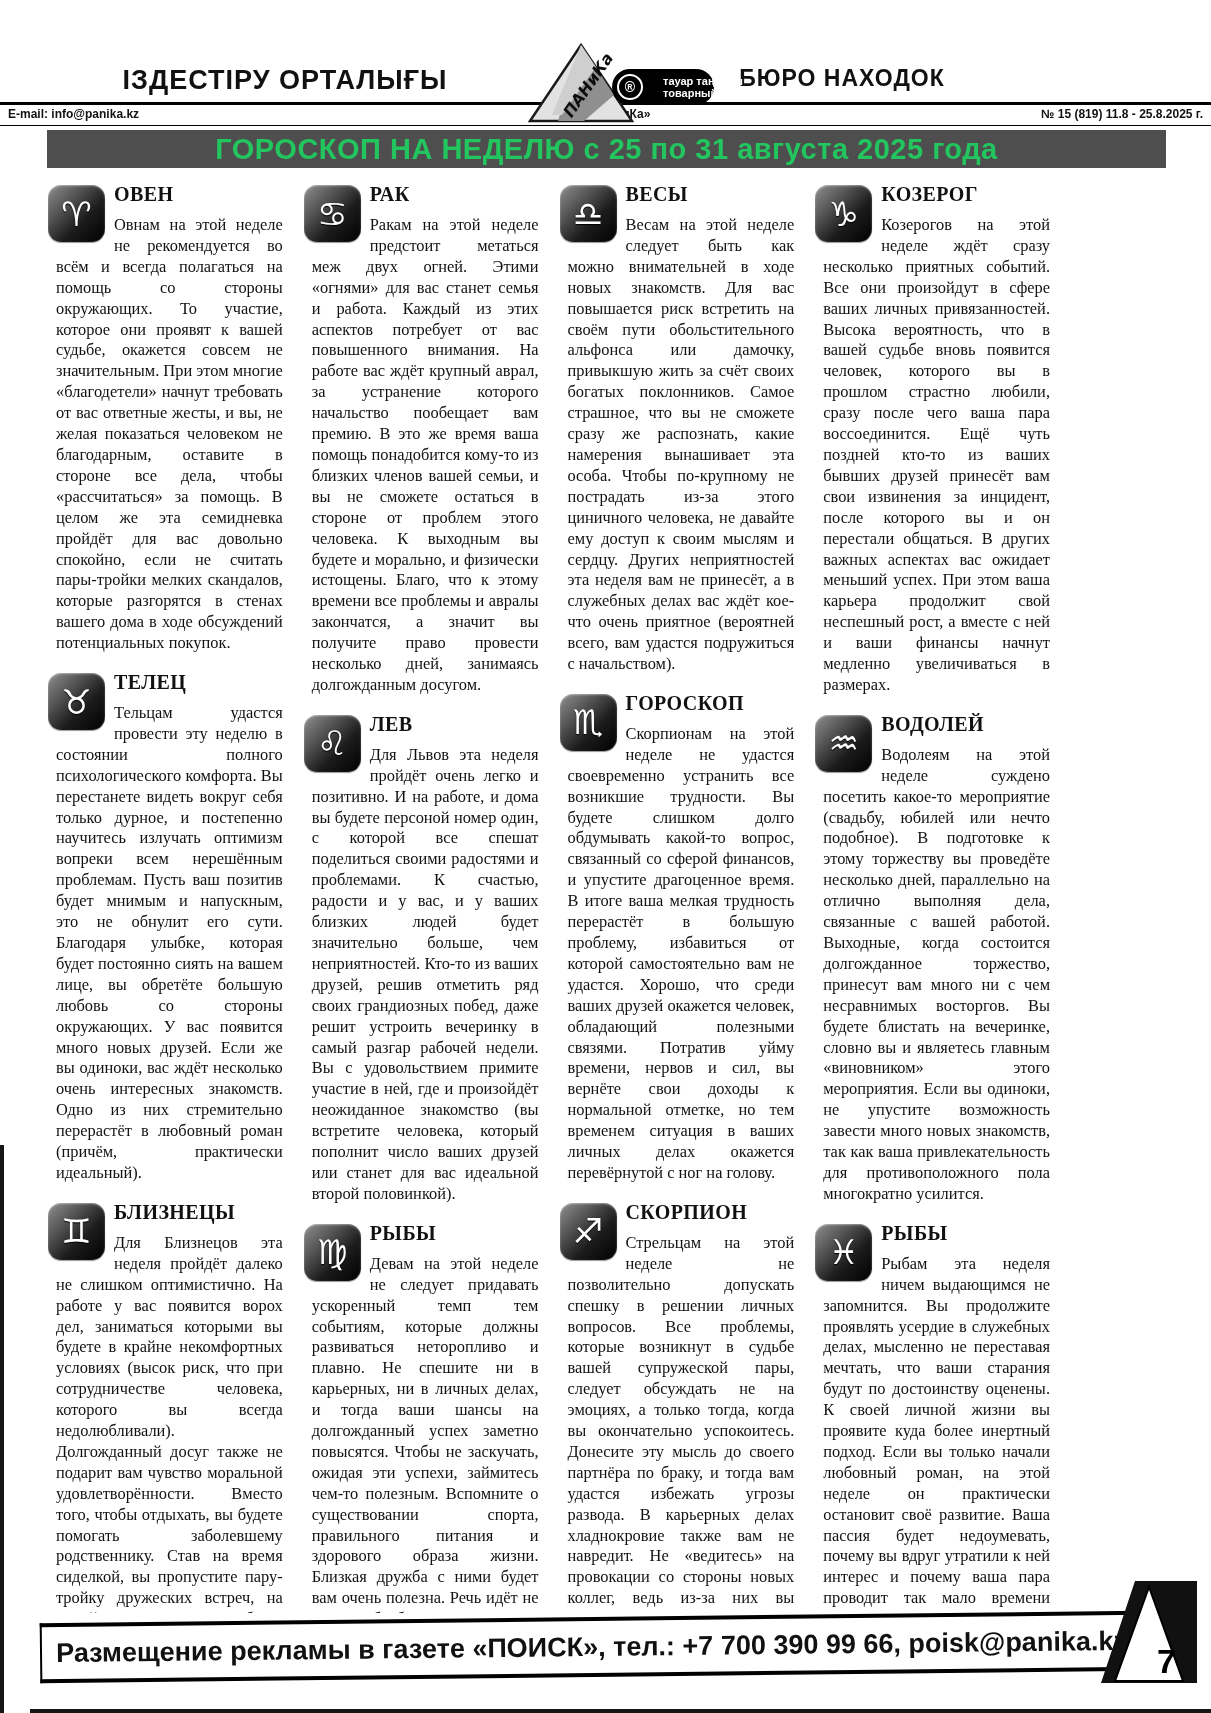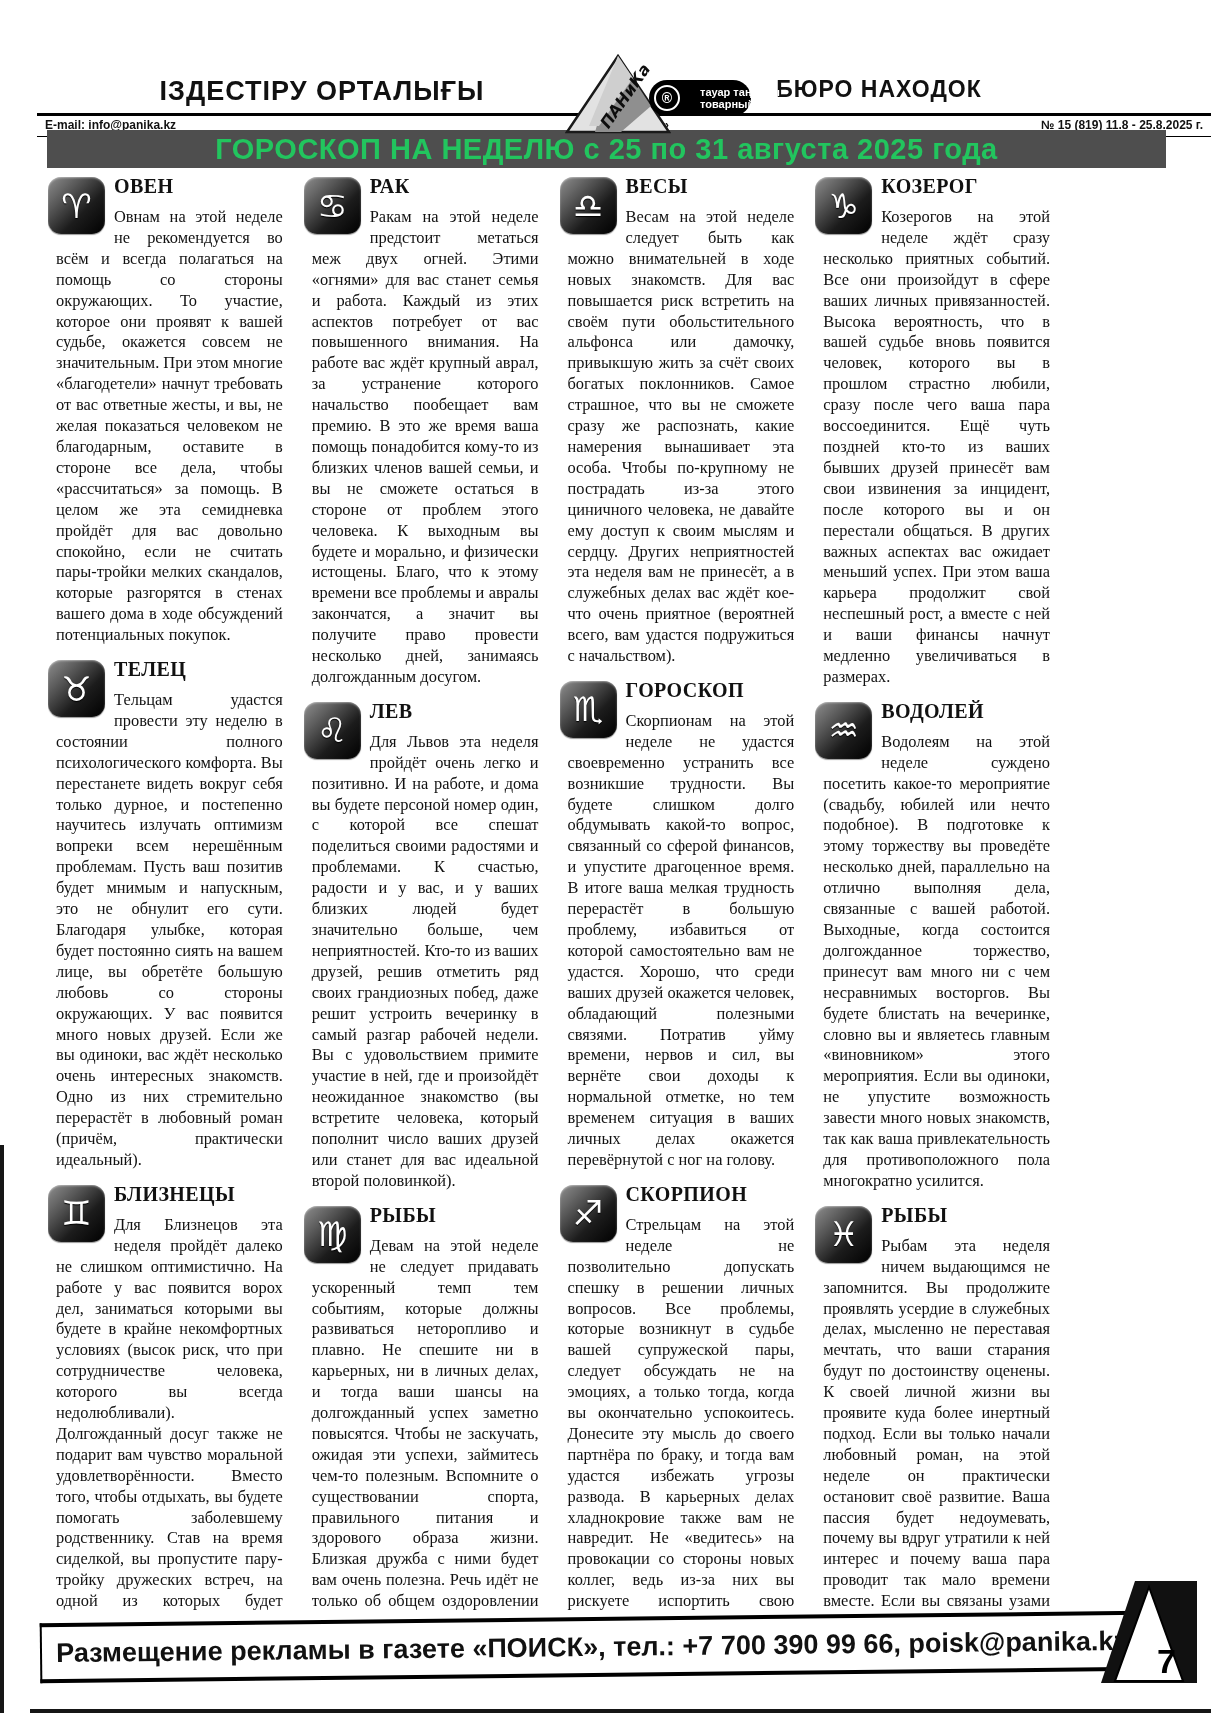--- a/index.html
+++ b/index.html
@@ -1,19 +1,19 @@
 <!DOCTYPE html>
 <html lang="ru"><head>
 <meta charset="utf-8">
 <style>
   html,body{margin:0;padding:0;background:#fff;}
   .page{position:relative;width:1211px;height:1713px;background:#fff;overflow:hidden;
         font-family:"Liberation Serif",serif;color:#111;}
   
-  .header{position:absolute;top:12px;left:0;right:0;height:128px;margin-left:37px;}
+  .header{position:absolute;top:1px;left:0;right:0;height:128px;}
   .h-left{position:absolute;top:64px;left:60px;width:450px;text-align:center;
           font-family:"Liberation Sans",sans-serif;font-weight:bold;font-size:27px;letter-spacing:1px;}
   .h-right{position:absolute;top:64px;left:702px;width:280px;text-align:center;
           font-family:"Liberation Sans",sans-serif;font-weight:bold;font-size:23px;letter-spacing:1px;}
   .h-logo{position:absolute;top:42px;left:528px;z-index:2;}
   .h-badge{position:absolute;top:68px;left:612px;z-index:2;width:102px;height:36px;background:#000;
            border-radius:18px;display:flex;align-items:center;color:#fff;
            font-family:"Liberation Sans",sans-serif;}
   .r-circle{width:22px;height:22px;border:2px solid #fff;border-radius:50%;margin-left:5px;
             display:flex;align-items:center;justify-content:center;font-size:14px;font-weight:bold;flex:none;}
@@ -36,21 +36,21 @@
            display:flex;gap:13px;}
   .col{flex:1 1 0;overflow:hidden;}
   .sign-block{margin-bottom:3px;}
   .sign-block::after{content:"";display:block;clear:both;}
   .sign-icon{float:left;width:57px;height:57px;border-radius:13px;margin:3px 9px 2px 0;
              background:linear-gradient(135deg,#8f8f8f 0%,#595959 30%,#1c1c1c 62%,#000 100%);
              box-shadow:inset 0 1px 2px rgba(255,255,255,.45), 0 1px 1px rgba(0,0,0,.4);
              display:flex;align-items:center;justify-content:center;}
   .glyph{color:#fff;font-family:"DejaVu Sans",sans-serif;font-size:34px;line-height:1;
          text-shadow:0 1px 1px #000;}
-  .sign-title{margin:0;font-size:20px;font-weight:bold;line-height:25px;letter-spacing:0.4px;}
+  .sign-title{margin:8px;font-size:20px;font-weight:bold;line-height:25px;letter-spacing:0.4px;}
   .sign-text{margin:8px;text-align:justify;font-size:16.4px;line-height:20.9px;}
   .source-line{margin:2px 0 0 0;font-weight:bold;font-style:italic;font-size:16.4px;line-height:20.9px;}
   
   .footer{position:absolute;left:40px;right:70px;bottom:36px;height:52px;background:#fff;
           border-top:4px solid #000;border-bottom:4px solid #000;border-left:2px solid #000;
           transform:rotate(-0.65deg);display:flex;align-items:center;justify-content:center;z-index:1;}
   .footer span{font-family:"Liberation Sans",sans-serif;font-weight:bold;font-size:27px;white-space:nowrap;}
   .page-corner{position:absolute;right:14px;bottom:26px;z-index:2;}
   
   .edge-left{position:absolute;left:0;top:1145px;bottom:0;width:4px;background:#161616;}

